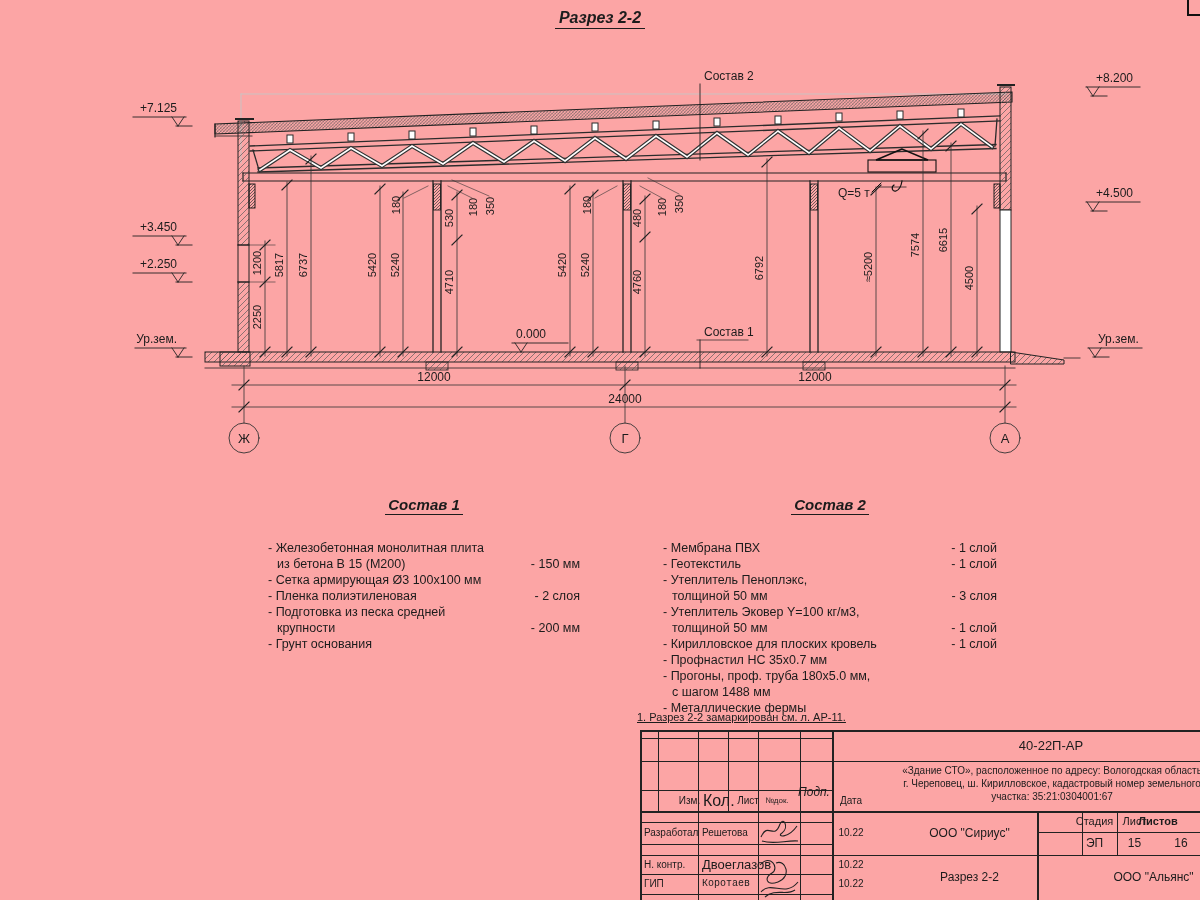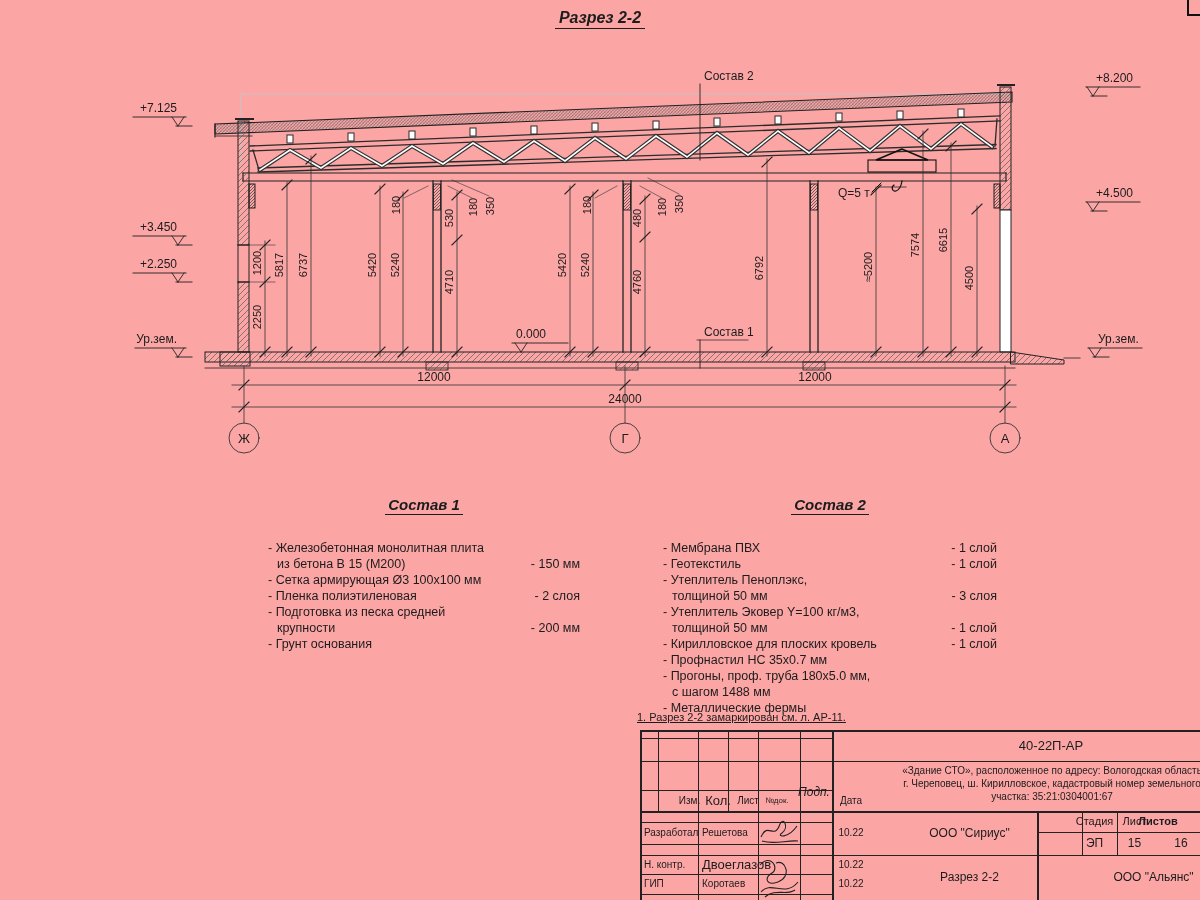--- a/index.html
+++ b/index.html
@@ -404,39 +404,39 @@
   <div class="vl" style="left:88px;top:0;height:81px;"></div>
   <div class="vl" style="left:58px;top:0;height:170px;"></div>
   <div class="vl" style="left:118px;top:0;height:170px;"></div>
   <div class="vl" style="left:160px;top:0;height:170px;"></div>
   <div class="vl vl2" style="left:192px;top:0;height:170px;"></div>
   <div class="vl vl2" style="left:397px;top:81px;height:89px;"></div>
   <div class="vl" style="left:442px;top:81px;height:44px;"></div>
   <div class="vl" style="left:477px;top:81px;height:44px;"></div>
 
   <span class="tbt cc" style="left:0;top:60px;width:29px;line-height:21px;font-size:10px;">Изм.</span>
-  <span class="tbt cc" style="left:28px;top:60px;width:30px;line-height:21px;font-size:13px;">Кол.</span>
+  <span class="tbt cc" style="left:28px;top:60px;width:30px;line-height:21px;font-size:16px;">Кол.</span>
   <span class="tbt cc" style="left:58px;top:60px;width:30px;line-height:21px;font-size:10px;">Лист</span>
   <span class="tbt cc" style="left:86px;top:60px;width:32px;line-height:21px;font-size:8px;">№док.</span>
   <span class="tbt cc" style="left:118px;top:52px;width:42px;line-height:21px;font-size:12px;font-style:italic;">Подп.</span>
   <span class="tbt cc" style="left:160px;top:60px;width:32px;line-height:21px;font-size:10px;">Дата</span>
 
   <span class="tbt cc" style="left:192px;top:0;width:368px;line-height:31px;font-size:13px;">40-22П-АР</span>
   <div class="tbt cc" style="left:194px;top:35px;width:366px;font-size:10px;line-height:12.8px;white-space:pre-line;">«Здание СТО», расположенное по адресу: Вологодская область
 г. Череповец, ш. Кирилловское, кадастровый номер земельного
 участка: 35:21:0304001:67</div>
 
   <span class="tbt" style="left:4px;top:92px;line-height:22px;font-size:10px;">Разработал</span>
   <span class="tbt" style="left:62px;top:92px;line-height:22px;font-size:10px;">Решетова</span>
   <span class="tbt cc" style="left:160px;top:92px;width:32px;line-height:22px;font-size:10px;">10.22</span>
   <span class="tbt" style="left:4px;top:125px;line-height:19px;font-size:10px;">Н. контр.</span>
   <span class="tbt" style="left:62px;top:125px;line-height:19px;font-size:13px;">Двоеглазов</span>
   <span class="tbt cc" style="left:160px;top:125px;width:32px;line-height:19px;font-size:10px;">10.22</span>
   <span class="tbt" style="left:4px;top:144px;line-height:20px;font-size:10px;">ГИП</span>
-  <span class="tbt" style="left:62px;top:144px;line-height:20px;font-size:10px;">Коротаев</span>
+  <span class="tbt" style="left:62px;top:144px;line-height:20px;font-size:10px;font-family:Liberation Mono, monospace;">Коротаев</span>
   <span class="tbt cc" style="left:160px;top:144px;width:32px;line-height:20px;font-size:10px;">10.22</span>
 
   <svg width="42" height="32" viewBox="0 0 42 32" style="position:absolute;left:118px;top:85px;">
     <path d="M3,22 C10,6 16,26 22,9 C26,1 31,13 24,18 C18,22 30,24 39,11 M4,26 C16,30 28,25 40,26" stroke="#222" stroke-width="1.1" fill="none"></path>
   </svg>
   <svg width="46" height="48" viewBox="0 0 46 48" style="position:absolute;left:115px;top:122px;">
     <path d="M5,13 C15,1 25,16 17,21 C9,26 11,34 23,30 C37,25 31,7 21,11 M6,40 C16,28 30,46 43,30 M10,45 C20,36 32,44 40,38" stroke="#222" stroke-width="1.1" fill="none"></path>
   </svg>
 
   <span class="tbt cc" style="left:192px;top:81px;width:205px;line-height:44px;font-size:12px;">ООО "Сириус"</span>

